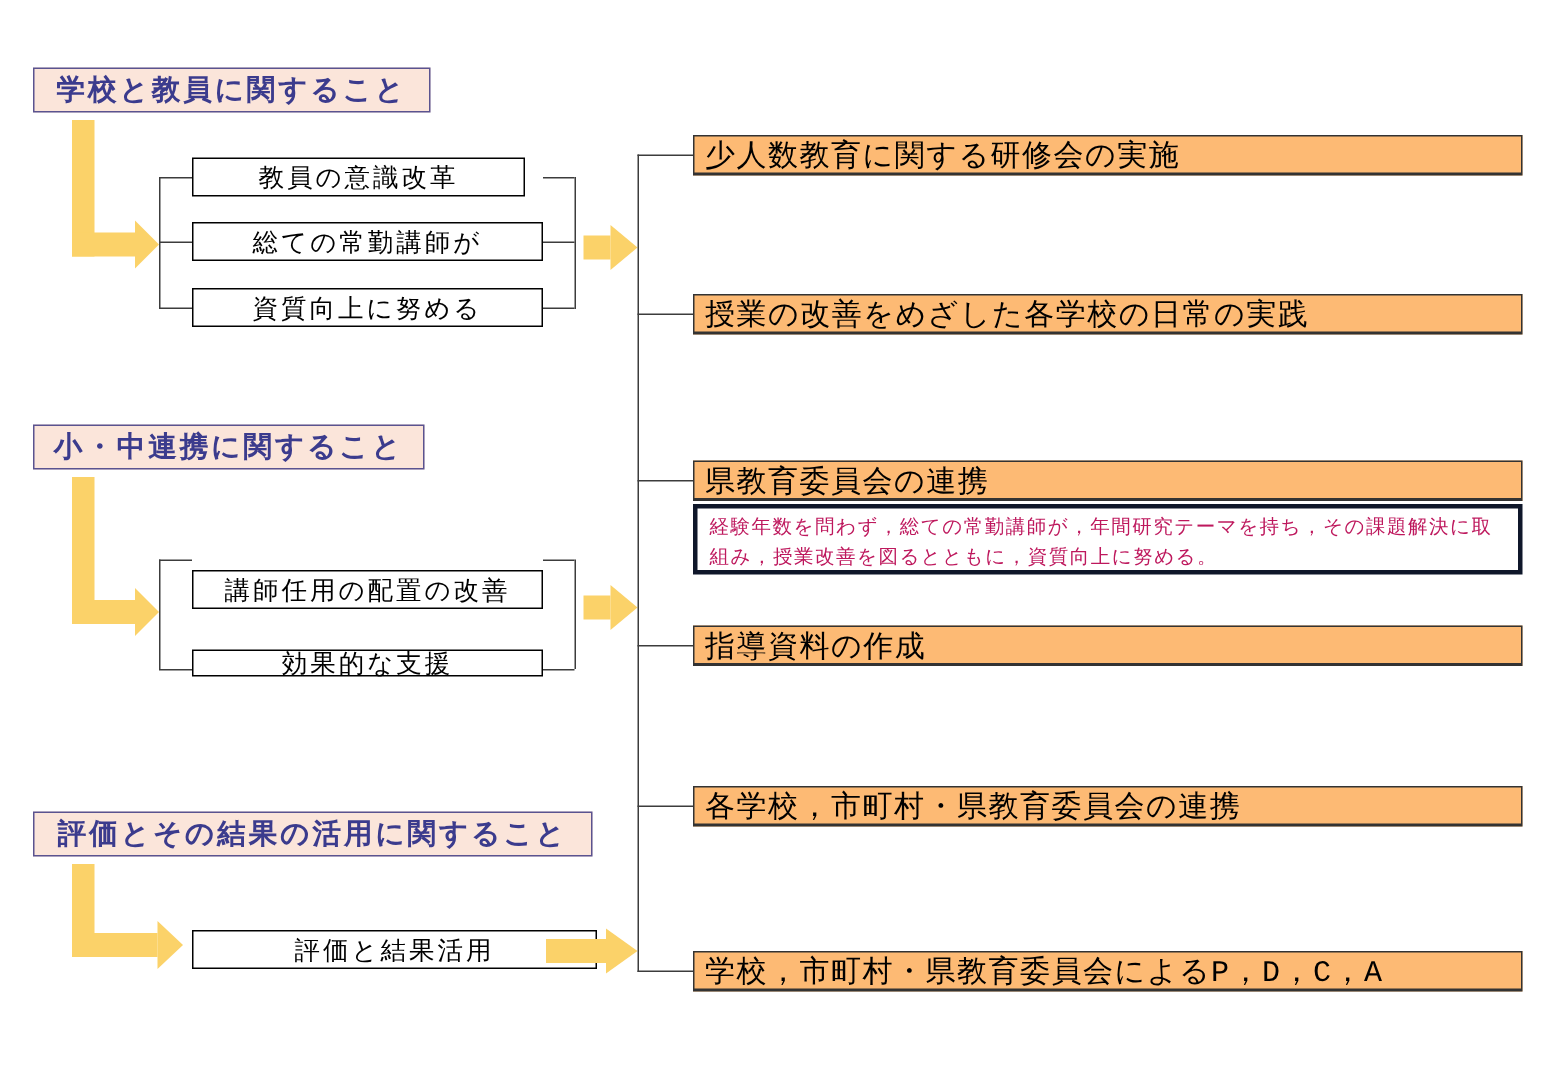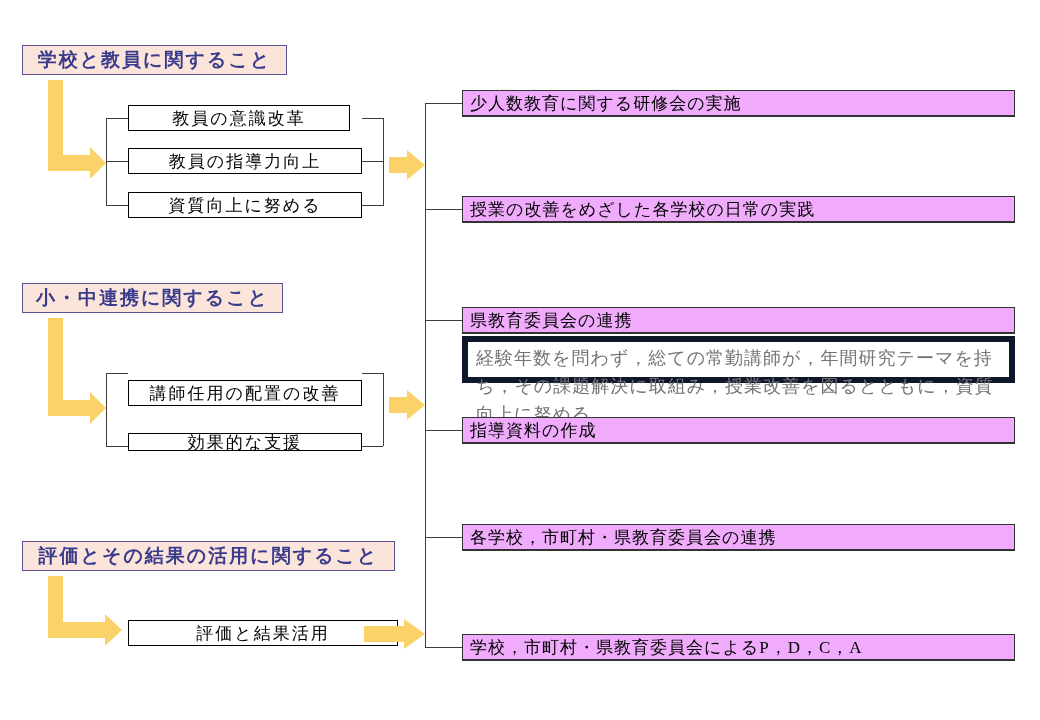--- a/index.html
+++ b/index.html
@@ -1,44 +1,44 @@
 <!DOCTYPE html>
 <html><head>
 <meta charset="utf-8">
 <style>
   html,body{margin:0;padding:0;background:#fff;}
   .canvas{
     position:relative;width:1040px;height:720px;background:#ffffff;overflow:hidden;
-    font-family:Liberation Serif, serif;
+    font-family:Liberation Mono, monospace;
   }
   
   .tbox{
     position:absolute;background:#fbe5da;border:1px solid #5a5390;
     color:#3b3b8d;font-weight:bold;font-size:19px;letter-spacing:2px;
     display:flex;align-items:center;justify-content:center;box-sizing:border-box;
     white-space:nowrap;
   }
   
   .wbox{
     position:absolute;background:#ffffff;border:1px solid #000;
     color:#000;font-size:17px;letter-spacing:2px;
     display:flex;align-items:center;justify-content:center;box-sizing:border-box;
     white-space:nowrap;
   }
   
   .bar{
-    position:absolute;background:#f0abfc;border:1px solid #333;border-bottom-width:2px;
-    color:#000;font-size:17px;letter-spacing:1px;
+    position:absolute;background:#fdba74;border:1px solid #333;border-bottom-width:2px;
+    color:#000;font-size:20px;letter-spacing:1px;
     display:flex;align-items:center;box-sizing:border-box;
     padding-left:7px;white-space:nowrap;
   }
   
   .note{
-    position:absolute;background:#ffffff;border:6px solid #0f172a;
-    color:#737373;font-size:18px;letter-spacing:1px;line-height:1.55;
+    position:absolute;background:#ffffff;border:3px solid #0f172a;
+    color:#be185d;font-size:13px;letter-spacing:1px;line-height:1.55;
     box-sizing:border-box;padding:3px 8px;
   }
   
   .ln{position:absolute;background:#3c3c3c;}
   
   .gold{position:absolute;background:#fbd269;}
   .tri{
     position:absolute;width:0;height:0;border-style:solid;
     border-color:transparent transparent transparent #fbd269;
   }
@@ -53,21 +53,21 @@
   <div class="gold" style="left:48px;top:80px;width:15px;height:91px"></div>
   <div class="gold" style="left:48px;top:155px;width:42px;height:16px"></div>
   <div class="tri" style="left:90px;top:147px;border-width:16px 0 16px 16px"></div>
 
   <div class="ln" style="left:106px;top:118px;width:1px;height:88px"></div>
   <div class="ln" style="left:106px;top:118px;width:22px;height:1px"></div>
   <div class="ln" style="left:106px;top:161px;width:22px;height:1px"></div>
   <div class="ln" style="left:106px;top:205px;width:22px;height:1px"></div>
 
   <div class="wbox" style="left:128px;top:105px;width:222px;height:26px">教員の意識改革</div>
-  <div class="wbox" style="left:128px;top:148px;width:234px;height:26px">教員の指導力向上</div>
+  <div class="wbox" style="left:128px;top:148px;width:234px;height:26px">総ての常勤講師が</div>
   <div class="wbox" style="left:128px;top:192px;width:234px;height:26px">資質向上に努める</div>
 
   <div class="ln" style="left:362px;top:118px;width:21px;height:1px"></div>
   <div class="ln" style="left:362px;top:161px;width:21px;height:1px"></div>
   <div class="ln" style="left:362px;top:205px;width:21px;height:1px"></div>
   <div class="ln" style="left:383px;top:118px;width:1px;height:88px"></div>
 
   <div class="gold" style="left:389px;top:157px;width:18px;height:16px"></div>
   <div class="tri" style="left:407px;top:150px;border-width:15px 0 15px 18px"></div>
 

